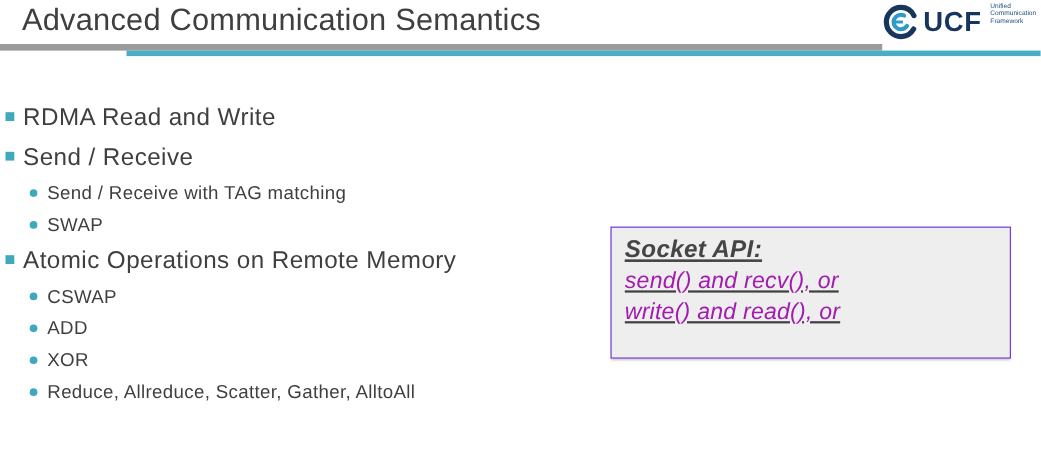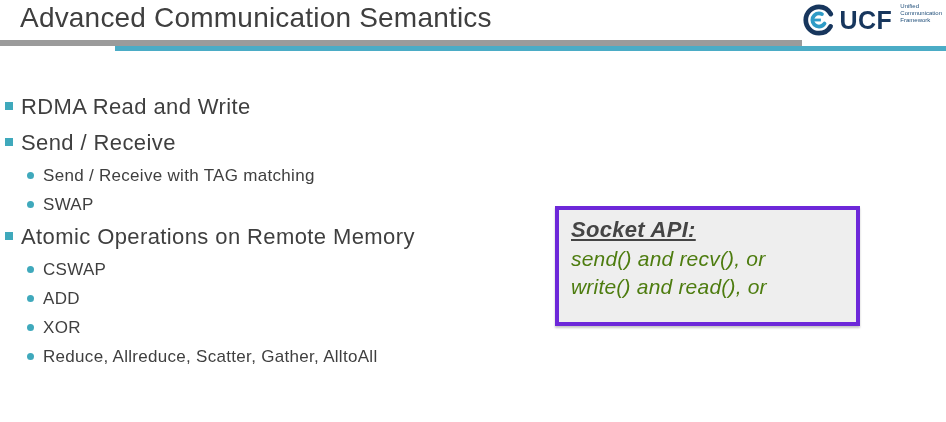--- a/index.html
+++ b/index.html
@@ -54,33 +54,34 @@
   .li .txt { white-space: nowrap; }
   .li.l1 { font-size: 22px; line-height: 36px; letter-spacing: 0.4px; }
   .li.l2 { font-size: 17px; line-height: 29px; letter-spacing: 0.3px; padding-left: 22px; text-align: center; }
   .mark { flex: none; background: #3fa9bc; }
   .l1 .mark { width: 8px; height: 8px; margin-top: 13px; margin-right: 8px; }
   .l2 .mark { width: 7px; height: 7px; border-radius: 50%; margin-top: 11px; margin-right: 9px; }
 
   
   .callout {
     position: absolute; left: 555px; top: 206px;
-    width: 305px; height: 120px; box-sizing: border-box;
+    width: 364px; height: 120px; box-sizing: border-box;
     background: #eeeeee;
-    border: 4px solid #6d28d9;
+    border: 1px solid #6d28d9;
     box-shadow: 0 2px 2px rgba(0,0,0,0.22);
     padding: 5px 12px;
+    text-decoration: underline;
   }
   .callout-title {
     font-size: 22px; font-weight: bold; font-style: italic;
     text-decoration: underline; color: #454545;
     line-height: 30px; letter-spacing: 0.3px;
   }
   .callout-line {
-    font-size: 21px; font-style: italic; color: #4d7c0f;
+    font-size: 21px; font-style: italic; color: #a21caf;
     line-height: 28px; letter-spacing: 0.2px; white-space: nowrap;
   }
 </style>
 </head>
 <body>
 
 <div class="slide">
 
   <div class="title">Advanced Communication Semantics</div>
 

